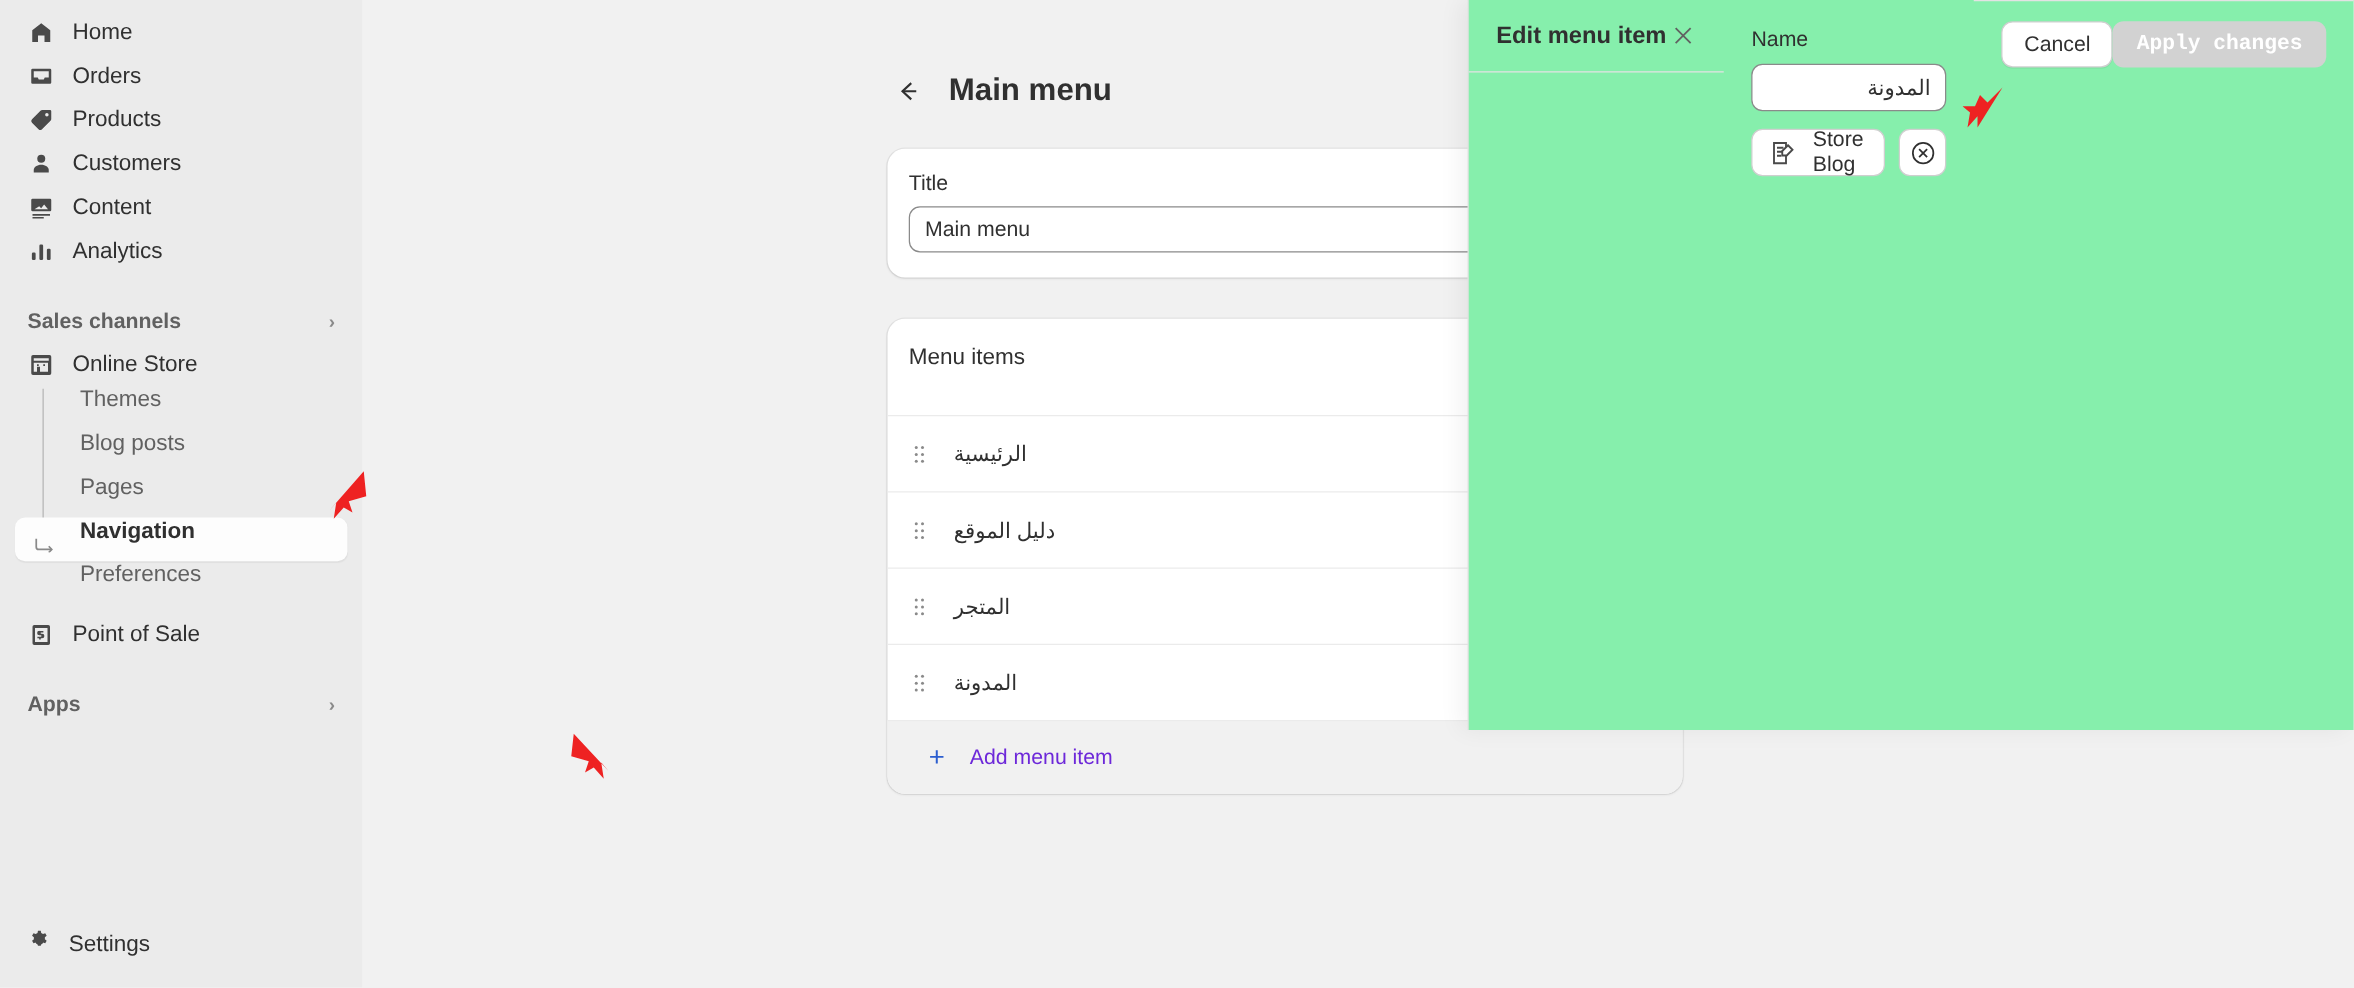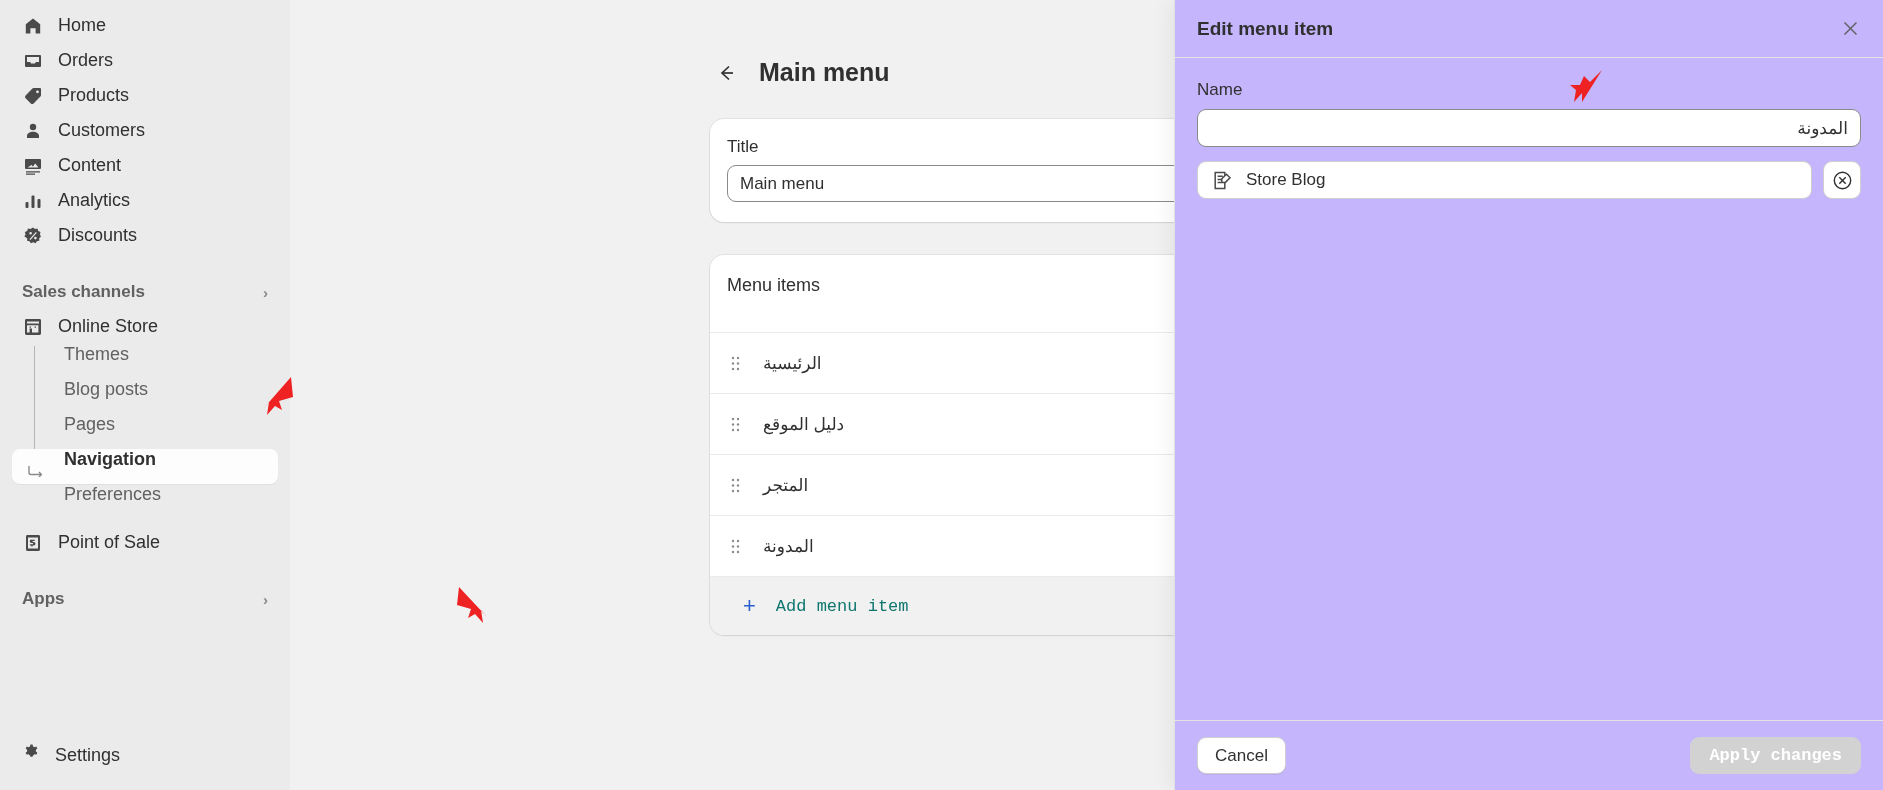--- a/index.html
+++ b/index.html
@@ -131,21 +131,21 @@
   .add-row {
     display: flex; align-items: center; gap: 20px;
     height: 59px;
     border-top: 1px solid #ebebeb;
     background: #f1f1f1;
     border-radius: 0 0 14px 14px;
     padding-left: 33px;
     cursor: pointer;
   }
   .add-plus { font-size: 22px; color: #2c5ecf; line-height: 1; }
-  .add-text { font-size: 17px; color: #0f766e; font-family: Liberation Mono, monospace; }
+  .add-text { font-size: 17px; color: #6d28d9; }
 
   
   .handle-card {
     position: absolute; left: 1075px; top: 120px;
     width: 330px;
     background: #fff;
     border-radius: 14px;
     box-shadow: 0 0 0 1px rgba(0,0,0,.06), 0 1px 2px rgba(0,0,0,.08);
     padding: 18px 17px 22px 17px;
   }
@@ -162,24 +162,24 @@
     border-radius: 8px;
     padding: 9px 12px;
     font-family: "Liberation Mono", monospace;
     font-size: 16px; color: #616161;
     display: inline-block;
   }
 
   
   .panel {
     position: absolute; right: 0; top: 0;
-    width: 708px; height: 790px;
-    background: #c4b5fd;
+    width: 708px; height: 584px;
+    background: #86efac;
     box-shadow: -1px 0 0 #e1e1e1, -6px 0 18px rgba(0,0,0,.06);
-    display: flex; flex-direction: column;
+    display: flex; flex-direction: row;
     z-index: 20;
   }
   .panel-head {
     height: 58px; flex: none;
     display: flex; align-items: center; justify-content: space-between;
     padding: 0 20px 0 22px;
     border-bottom: 1px solid #e3e3e3;
   }
   .panel-title { font-size: 19px; font-weight: bold; color: #303030; }
   .panel-close { width: 26px; height: 26px; display: flex; align-items: center; justify-content: center; cursor: pointer; }
@@ -295,28 +295,20 @@
         <svg viewBox="0 0 20 20">
             <rect x="2.5" y="11" width="3" height="6" rx="1"></rect>
             <rect x="8.5" y="4.5" width="3" height="12.5" rx="1"></rect>
             <rect x="14.5" y="8" width="3" height="9" rx="1"></rect>
           </svg>
       </span>
       <span>Analytics</span>
     </div>
 
 
-    <div class="nav-item">
-      <span class="ico">
-        <svg viewBox="0 0 20 20">
-            <path d="M10 1.6 12 3l2.4-.4.9 2.3 2.2 1.1-.6 2.4 1.1 2.2-1.8 1.6.1 2.5-2.4.5-1.4 2-2.3-.9-2.3.9-1.4-2-2.4-.5.1-2.5L1.4 10.6 2.5 8.4 1.9 6l2.2-1.1L5 2.6 7.4 3zM7.6 6a1.3 1.3 0 1 0 0 2.6 1.3 1.3 0 0 0 0-2.6zm4.8 4.8a1.3 1.3 0 1 0 0 2.6 1.3 1.3 0 0 0 0-2.6zM12.9 6 6.5 13.3l.9.8 6.4-7.3z" fill-rule="evenodd"></path>
-          </svg>
-      </span>
-      <span>Discounts</span>
-    </div>
 
     <div class="section-head">
       <span>Sales channels</span>
       <span class="chev">›</span>
     </div>
 
     <div class="nav-item">
       <span class="ico">
         <svg viewBox="0 0 20 20">
             <path d="M3.4 2h13.2a1.4 1.4 0 0 1 1.4 1.4v13.2a1.4 1.4 0 0 1-1.4 1.4H3.4A1.4 1.4 0 0 1 2 16.6V3.4A1.4 1.4 0 0 1 3.4 2zm.6 2.6v2h12v-2zm0 3.6v7.2h2.6v-4h2.4v4h6.4V8.2zm2.6 1.2h1.4v1.4H6.6zm5 0h1.4v1.4h-1.4z" fill-rule="evenodd"></path>

